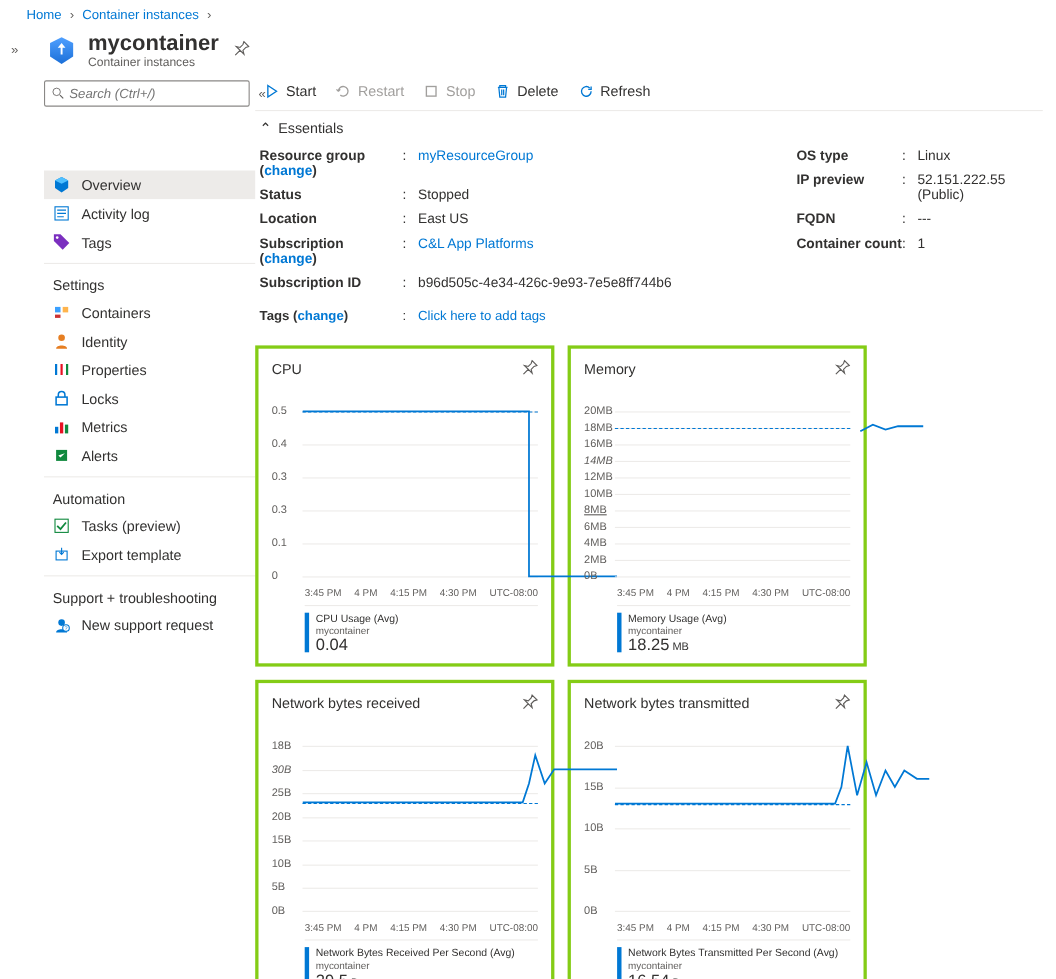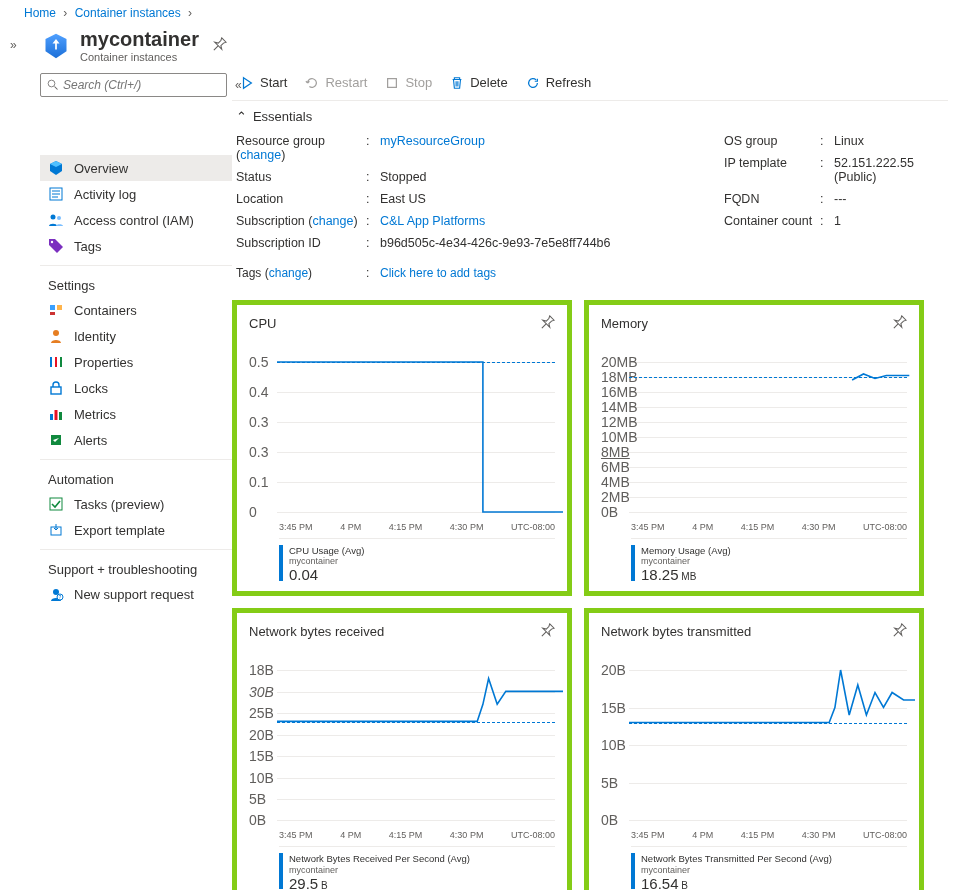--- a/index.html
+++ b/index.html
@@ -36,38 +36,38 @@
   .toolbar { display: flex; align-items: center; height: 36px; gap: 18px; border-bottom: 1px solid #edebe9; padding-left: 8px; }
   .tb-btn { display: inline-flex; align-items: center; gap: 6px; color: #323130; cursor: pointer; font-size: 13px; }
   .tb-btn.disabled { color: #a19f9d; cursor: default; }
   .tb-btn svg, .tb-btn .ico { width: 14px; height: 14px; }
 
   .essentials { padding: 8px 4px 4px 4px; }
   .ess-header { display: flex; align-items: center; gap: 6px; font-size: 13px; padding-bottom: 6px; cursor: pointer; }
   .ess-grid { display: flex; gap: 40px; font-size: 12.5px; }
   .ess-col { flex: 1; }
   .ess-row { display: flex; padding: 4px 0; }
-  .ess-label { width: 130px; color: #323130; }
+  .ess-label { width: 130px; color: #323130; font-weight: bold; }
   .ess-colon { width: 14px; color: #323130; }
   .ess-value { flex: 1; }
   .ess-row.tags { padding-top: 12px; }
 
   .charts { display: flex; flex-wrap: wrap; gap: 12px; margin-top: 12px; }
-  .chart-card { width: 340px; border: 5px solid #84cc16; background: #fff; padding: 10px 12px 8px 12px; }
+  .chart-card { width: 272px; border: 3px solid #84cc16; background: #fff; padding: 10px 12px 8px 12px; }
   .chart-head { display: flex; justify-content: space-between; align-items: center; font-size: 13px; padding-bottom: 26px; }
   .chart-head .pin { color: #605e5c; cursor: pointer; }
   .chart-plot { position: relative; height: 162px; }
   .chart-xaxis { display: flex; justify-content: space-between; font-size: 9px; color: #605e5c; padding: 2px 0 6px 30px; }
   .chart-metric { display: flex; align-items: flex-start; gap: 6px; border-top: 1px solid #edebe9; padding-top: 6px; margin-left: 30px; }
   .chart-metric .bar { width: 4px; height: 36px; background: #0078d4; }
   .chart-metric .mname { font-size: 9.5px; color: #323130; line-height: 1.2; }
   .chart-metric .msub { font-size: 9px; color: #605e5c; }
   .chart-metric .mval { font-size: 15px; font-weight: 400; }
 
-  .y-label { position: absolute; left: 0; font-size: 14px; color: #605e5c; transform: translateY(-50%); }
+  .y-label { position: absolute; left: 0; font-size: 10px; color: #605e5c; transform: translateY(-50%); }
   .grid-line { position: absolute; left: 28px; right: 0; height: 1px; background: #edebe9; }
   .plot-svg { position: absolute; left: 28px; top: 0; right: 0; bottom: 0; }
 </style>
 </head>
 <body>
 
 <div class="breadcrumb">
   <a>Home</a>
   <span class="sep">›</span>
   <a>Container instances</a>
@@ -126,31 +126,20 @@
       <div class="nav-item">
         <span class="nav-icon">
             <svg viewBox="0 0 16 16">
               <rect x="2" y="2" width="12" height="12" fill="none" stroke="#0078d4"></rect>
               <line x1="4" y1="5" x2="12" y2="5" stroke="#0078d4"></line>
               <line x1="4" y1="8" x2="12" y2="8" stroke="#0078d4"></line>
               <line x1="4" y1="11" x2="10" y2="11" stroke="#0078d4"></line>
             </svg>
           </span>
         <span>Activity log</span>
-      </div>
-      <div class="nav-item">
-        <span class="nav-icon">
-            <svg viewBox="0 0 16 16">
-              <circle cx="5" cy="5" r="2.5" fill="#0078d4"></circle>
-              <circle cx="11" cy="6" r="2" fill="#7bbfff"></circle>
-              <path d="M1 14c0-3 8-3 8 0z" fill="#0078d4"></path>
-              <path d="M8 14c0-2.5 7-2.5 7 0z" fill="#7bbfff"></path>
-            </svg>
-          </span>
-        <span>Access control (IAM)</span>
       </div>
       <div class="nav-item">
         <span class="nav-icon">
             <svg viewBox="0 0 16 16">
               <path fill="#7b2fbf" d="M1 1h6l8 8-6 6-8-8z"></path>
               <circle cx="4" cy="4" r="1.2" fill="#fff"></circle>
             </svg>
           </span>
         <span>Tags</span>
       </div>
@@ -313,26 +302,26 @@
             <span class="ess-value"><a>C&amp;L App Platforms</a></span>
           </div>
           <div class="ess-row">
             <span class="ess-label">Subscription ID</span>
             <span class="ess-colon">:</span>
             <span class="ess-value">b96d505c-4e34-426c-9e93-7e5e8ff744b6</span>
           </div>
         </div>
         <div class="ess-col" style="max-width:220px">
           <div class="ess-row">
-            <span class="ess-label" style="width:96px">OS group</span>
+            <span class="ess-label" style="width:96px">OS type</span>
             <span class="ess-colon">:</span>
             <span class="ess-value">Linux</span>
           </div>
           <div class="ess-row">
-            <span class="ess-label" style="width:96px">IP template</span>
+            <span class="ess-label" style="width:96px">IP preview</span>
             <span class="ess-colon">:</span>
             <span class="ess-value">52.151.222.55 (Public)</span>
           </div>
           <div class="ess-row">
             <span class="ess-label" style="width:96px">FQDN</span>
             <span class="ess-colon">:</span>
             <span class="ess-value">---</span>
           </div>
           <div class="ess-row">
             <span class="ess-label" style="width:96px">Container count</span>
@@ -402,21 +391,21 @@
     </span>
           </div>
           <div class="chart-plot">
             <div class="grid-line" style="top: 4px;"></div>
             <div class="y-label" style="top: 4px;">20MB</div>
             <div class="grid-line" style="top: 19px;"></div>
             <div class="y-label" style="top: 19px;">18MB</div>
             <div class="grid-line" style="top: 34px;"></div>
             <div class="y-label" style="top: 34px;">16MB</div>
             <div class="grid-line" style="top: 49px;"></div>
-            <div class="y-label" style="top: 49px;">14MB</div>
+            <div class="y-label" style="top: 49px; font-style: italic;">14MB</div>
             <div class="grid-line" style="top: 64px;"></div>
             <div class="y-label" style="top: 64px;">12MB</div>
             <div class="grid-line" style="top: 79px;"></div>
             <div class="y-label" style="top: 79px;">10MB</div>
             <div class="grid-line" style="top: 94px;"></div>
             <div class="y-label" style="top: 94px; text-decoration: underline;">8MB</div>
             <div class="grid-line" style="top: 109px;"></div>
             <div class="y-label" style="top: 109px;">6MB</div>
             <div class="grid-line" style="top: 124px;"></div>
             <div class="y-label" style="top: 124px;">4MB</div>

